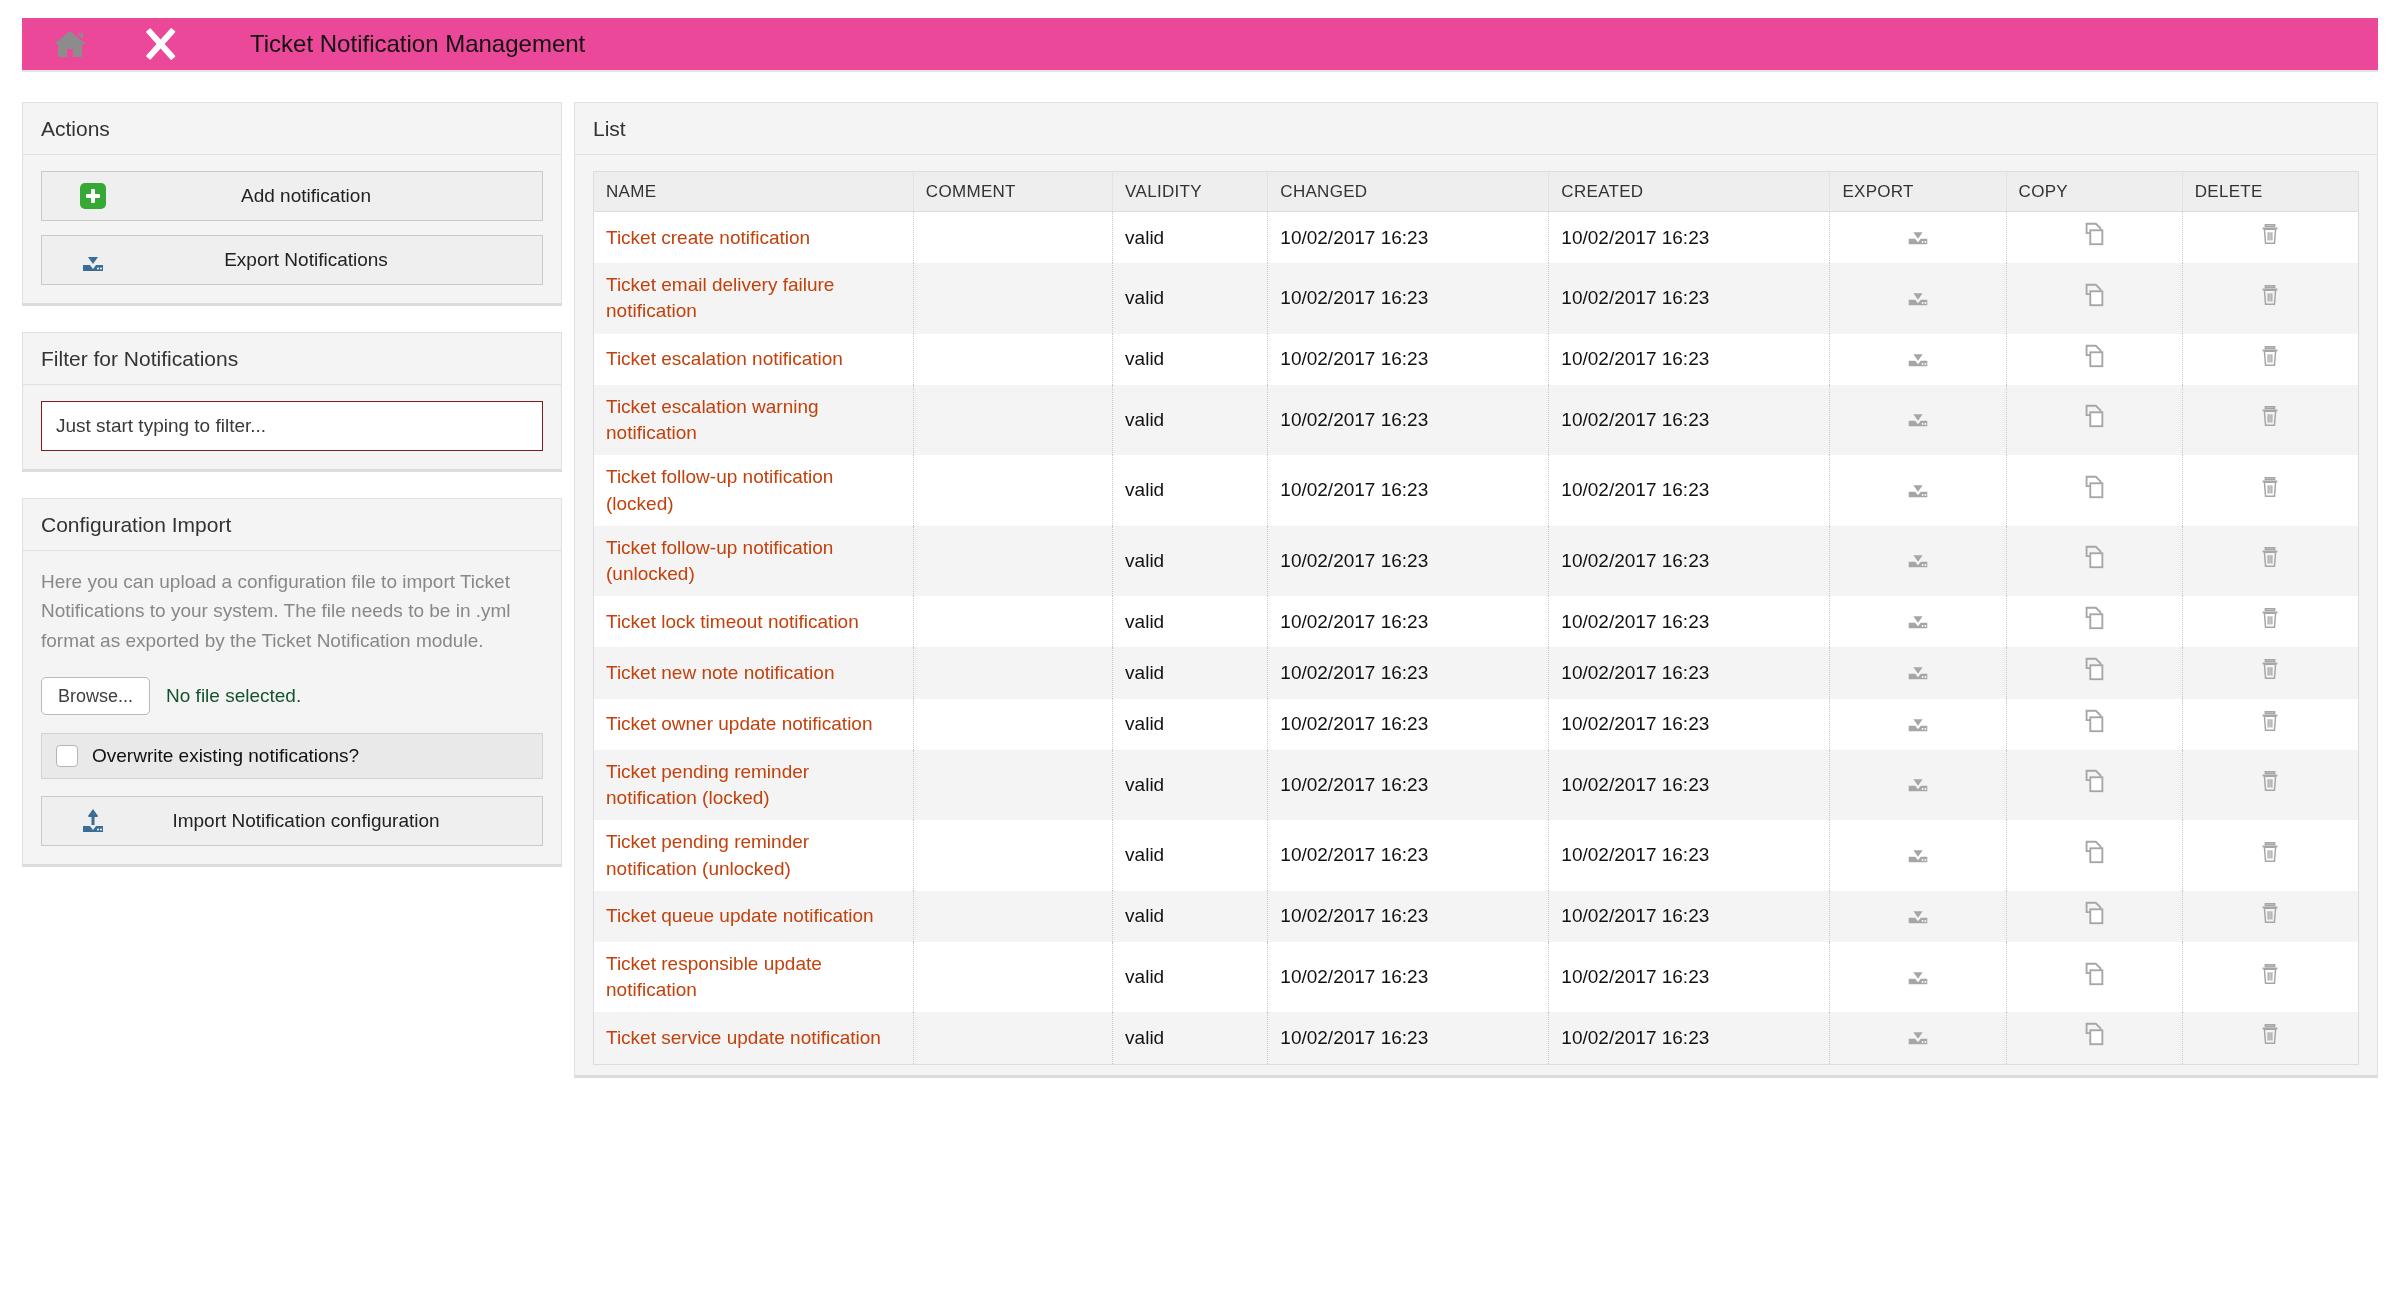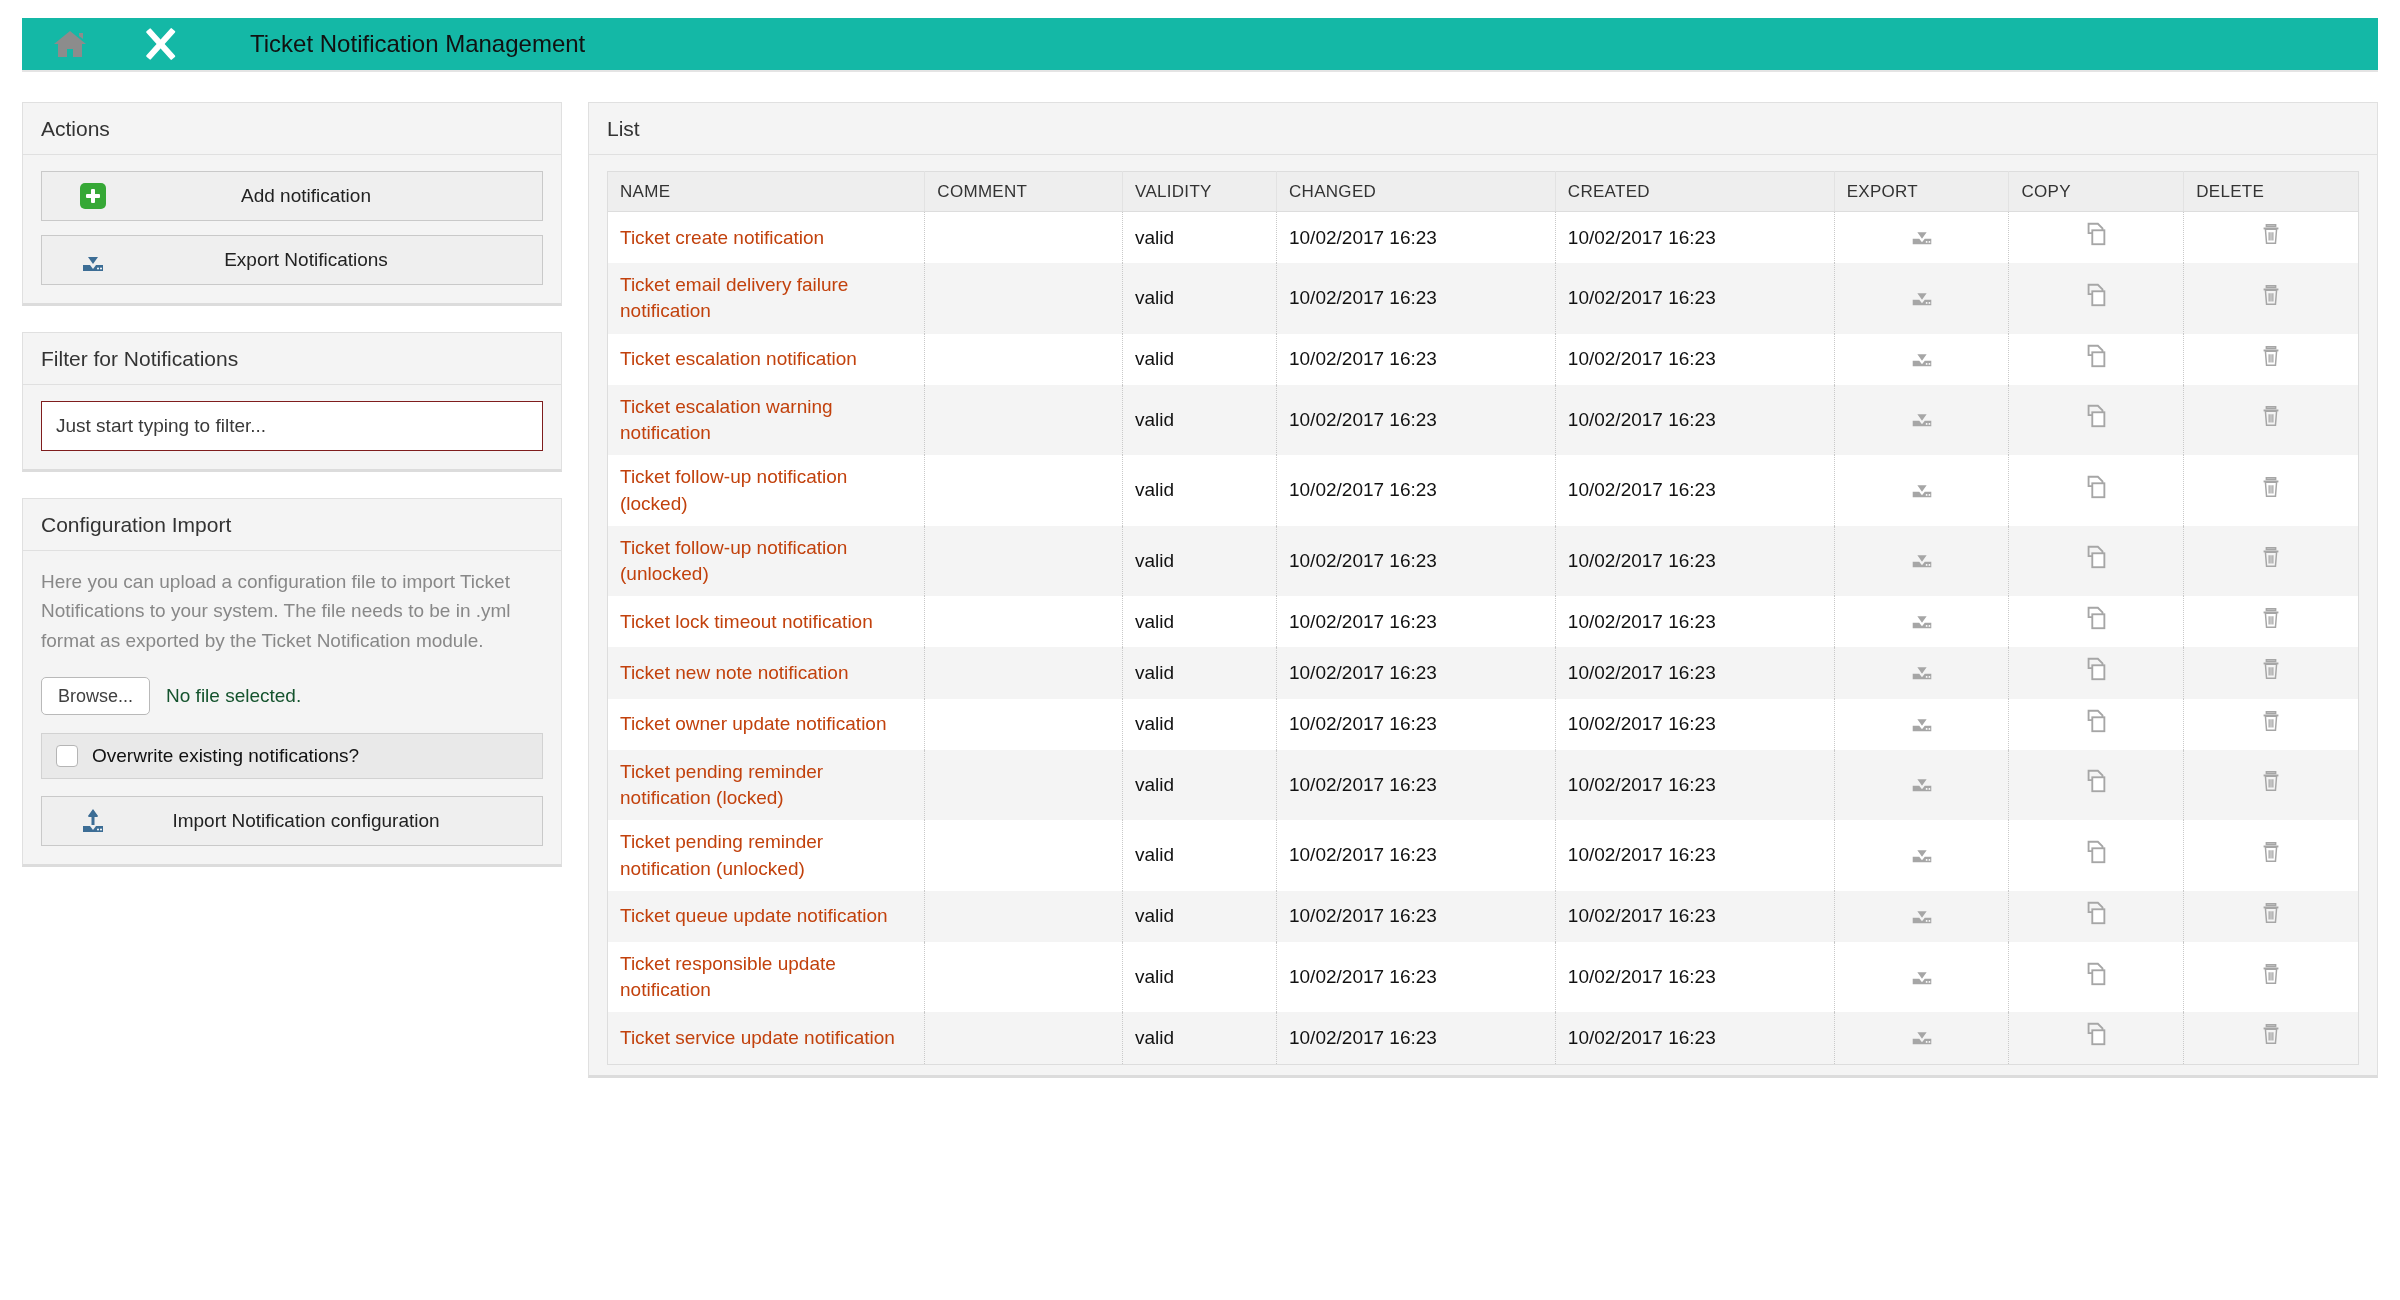--- a/index.html
+++ b/index.html
@@ -9,21 +9,21 @@
     background: #ffffff;
     font-family: "Liberation Sans", sans-serif;
     -webkit-font-smoothing: antialiased;
   }
   .page { position: relative; width: 2400px; height: 1300px; padding: 18px 22px 0 22px; }
 
   
   .breadcrumb {
     position: relative;
     height: 54px;
-    background: #14b8a6;
+    background: #ec4899;
     border-bottom: 2px solid #e4e4e4;
     display: flex;
     align-items: center;
     margin-bottom: 30px;
     gap: 30px;
   }
   .bc-home {
     width: 96px; height: 54px;
     display: flex; align-items: center; justify-content: center;
   }
@@ -44,21 +44,21 @@
   .bc-arrow::before { top: 10px; transform: rotate(48deg); transform-origin: left center; }
   .bc-arrow::after  { bottom: 10px; transform: rotate(-48deg); transform-origin: left center; }
   .bc-title {
     font-size: 24px;
     color: #111111;
     padding-left: 26px;
     white-space: nowrap;
   }
 
   
-  .cols { display: flex; align-items: flex-start; gap: 26px; }
+  .cols { display: flex; align-items: flex-start; gap: 12px; }
   .col-left  { width: 540px; flex: 0 0 540px; }
   .col-right { flex: 1 1 auto; }
 
   
   .widget {
     background: #f4f4f4;
     border: 1px solid #e0e0e0;
     border-bottom: 3px solid #dcdcdc;
     margin-bottom: 26px;
   }

